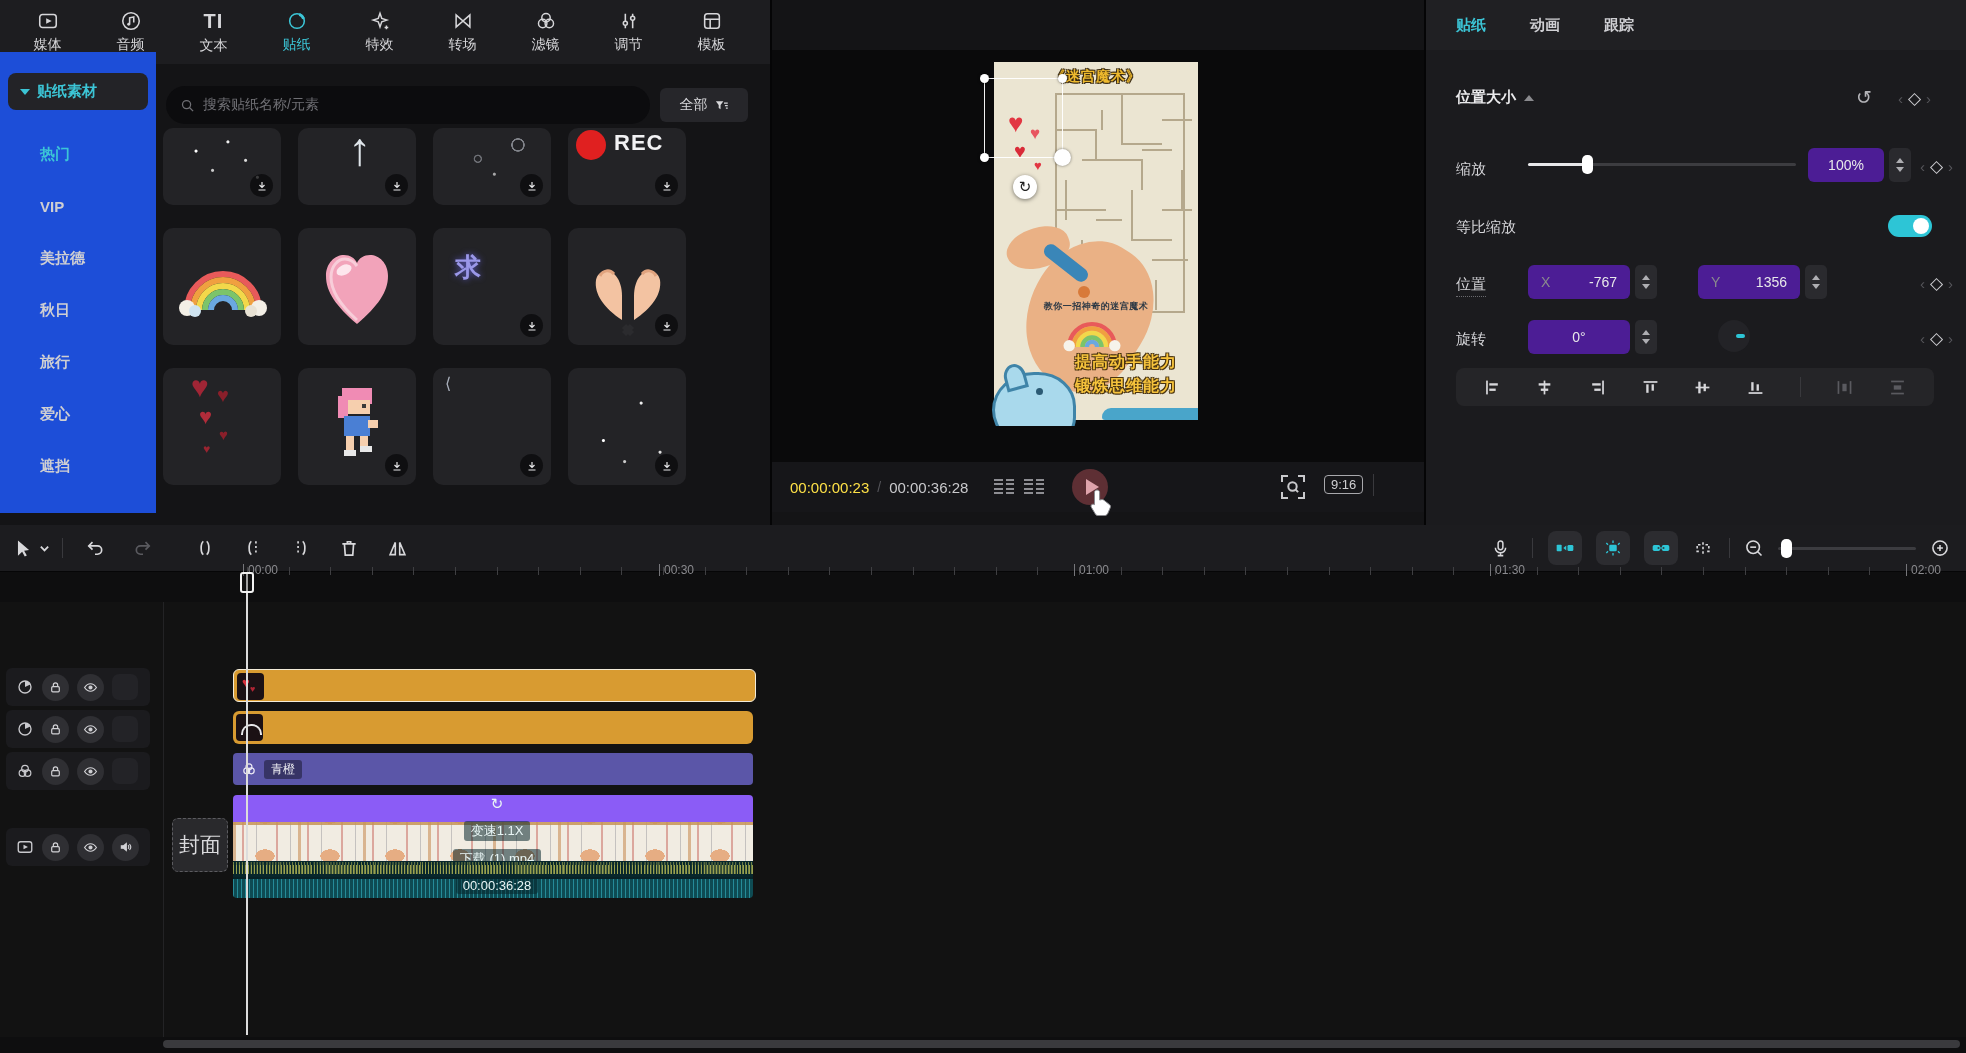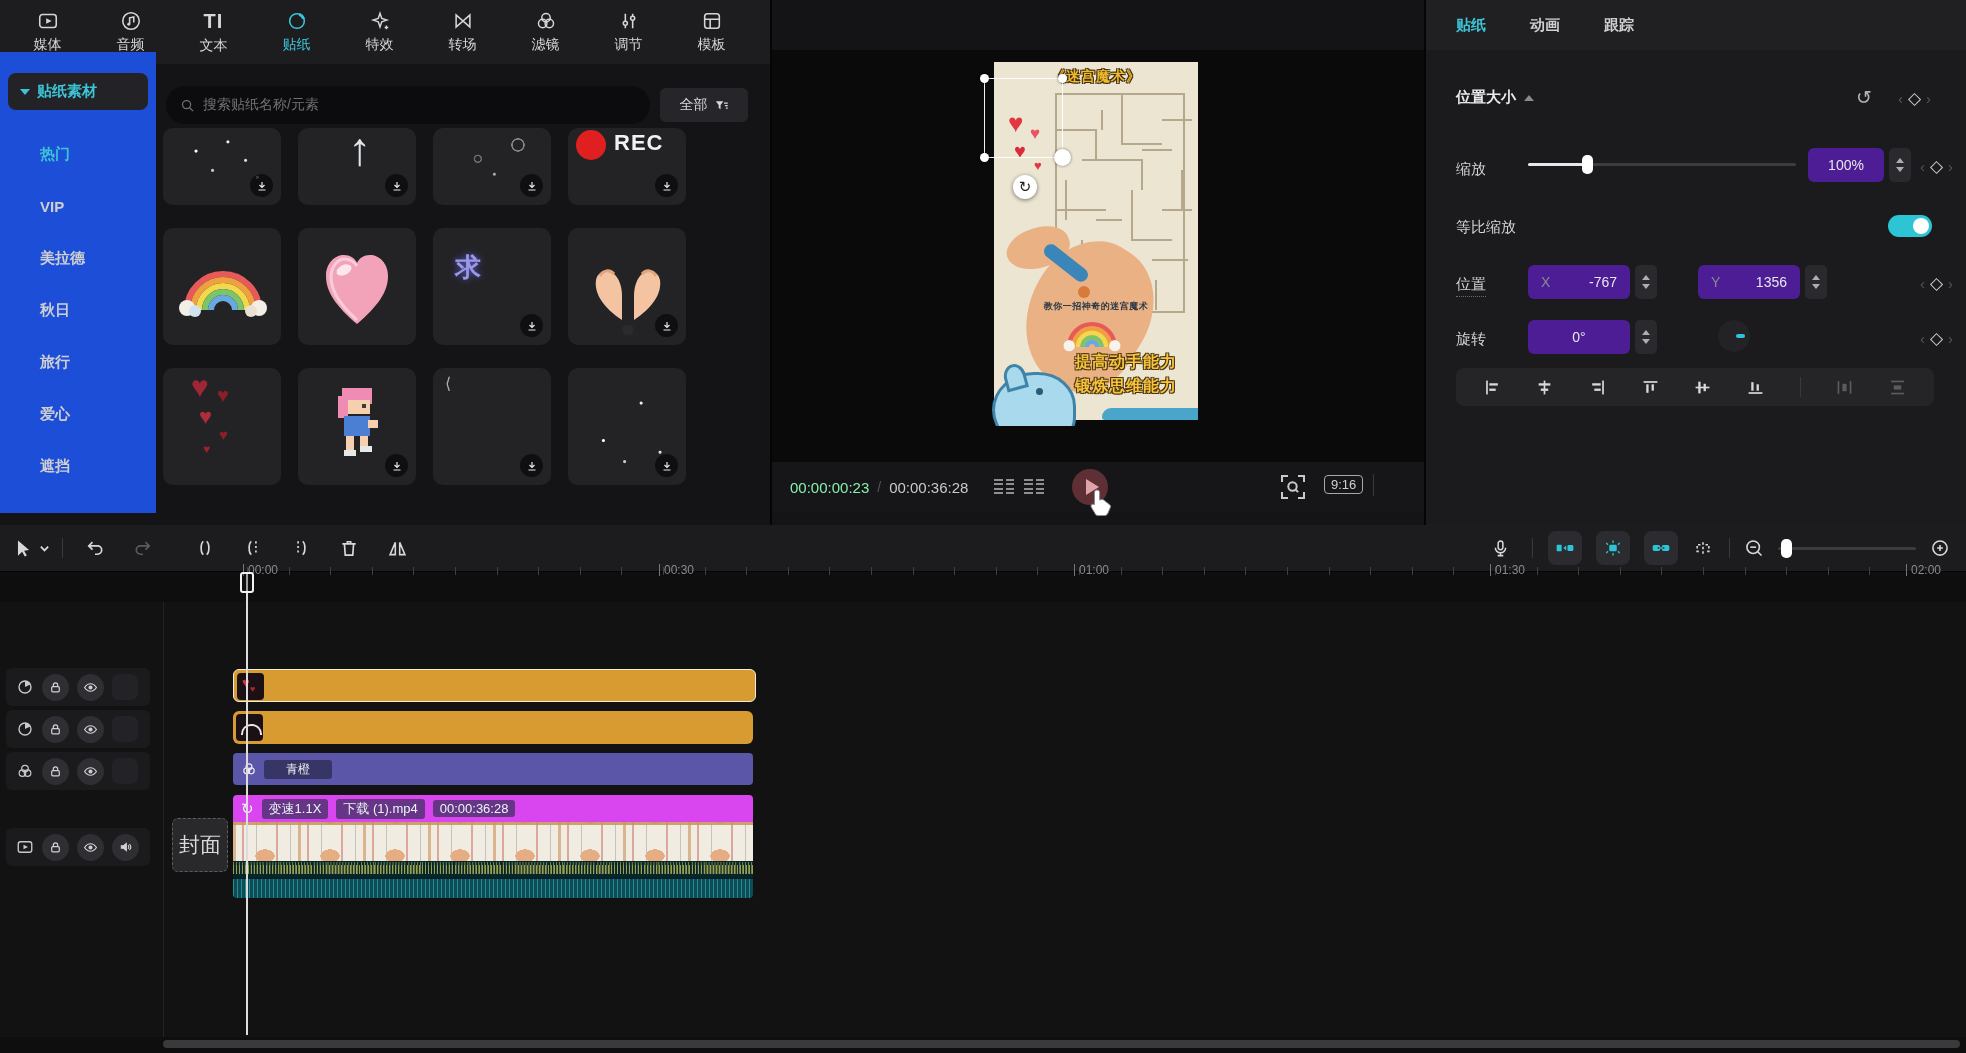--- a/index.html
+++ b/index.html
@@ -33,21 +33,21 @@
   .pl-header{left:0;top:0;width:652px;height:50px;background:#1f1f22;display:flex;align-items:center;justify-content:space-between;padding:0 22px;box-sizing:border-box;}
   .hamb{width:20px;height:14px;display:flex;flex-direction:column;justify-content:space-between;cursor:pointer;}
   .hamb i{height:2px;background:#b9b9bd;border-radius:1px;}
   .stage{left:0;top:50px;width:652px;height:412px;background:#0a0a0b;}
   .video{left:222px;top:12px;width:204px;height:358px;background:#ebe5d2;overflow:visible;}
   .pv-title{left:0;top:6px;width:204px;text-align:center;font-size:14px;font-weight:bold;color:#eeb92d;text-shadow:1px 1px 0 #3a2a10,-1px 1px 0 #3a2a10,1px -1px 0 #3a2a10,-1px -1px 0 #3a2a10;letter-spacing:1px;}
   .pv-mid{left:0;top:238px;width:204px;text-align:center;font-size:9px;font-weight:bold;color:#2e3a46;letter-spacing:.5px;}
   .pv-yellow{width:204px;text-align:center;font-size:16px;font-weight:bold;color:#f6c33c;text-shadow:1px 1px 0 #4a3410,-1px 1px 0 #4a3410,1px -1px 0 #4a3410,-1px -1px 0 #4a3410;letter-spacing:1px;}
   .handle{position:absolute;width:9px;height:9px;border-radius:50%;background:#fff;box-shadow:0 0 3px rgba(0,0,0,.5);}
   .controls{left:0;top:462px;width:652px;height:50px;background:#161619;display:flex;align-items:center;padding:0 18px;box-sizing:border-box;}
-  .timecur{color:#86efac;font-size:15px;}
+  .timecur{color:#fde047;font-size:15px;}
   .timetot{color:#c9c9cc;font-size:15px;}
   .stackicon{width:20px;height:16px;display:flex;gap:3px;}
   .stackicon i{flex:1;background:repeating-linear-gradient(#8e8e93 0 2px,transparent 2px 4.5px);}
   .ratio{border:1.5px solid #a8a8ac;border-radius:4px;padding:1px 6px;font-size:13px;color:#d0d0d3;cursor:pointer;}
   .corners{width:18px;height:18px;position:relative;cursor:pointer;}
   .corners i{position:absolute;width:6px;height:6px;border:2px solid #c9c9cc;}
   
   .panel-insp{left:1426px;top:0;width:540px;height:525px;background:#1b1b1e;}
   .insp-tabs{left:0;top:0;width:540px;height:50px;background:#202023;display:flex;align-items:center;gap:44px;padding-left:30px;box-sizing:border-box;font-size:15px;font-weight:bold;color:#cfcfd3;}
   .insp-tabs .active{color:#3cc5d6;}
@@ -72,21 +72,21 @@
   .tbtn.dim{color:#5a5a5f;}
   .vsep{width:1px;height:20px;background:#39393d;margin:0 8px;}
   .tealbox{width:34px;height:34px;background:#2c2c30;border-radius:8px;display:flex;align-items:center;justify-content:center;color:#2dc5d6;margin:0 7px;cursor:pointer;}
   .ruler-lbl{position:absolute;top:6px;color:#8a8a8e;font-size:12px;display:flex;gap:4px;align-items:center;}
   .ruler-lbl::before{content:"";width:1px;height:12px;background:#76767a;display:inline-block;}
   .trackhdr{left:6px;width:144px;height:38px;background:#1b1b1e;border-radius:6px;display:flex;align-items:center;padding-left:10px;box-sizing:border-box;gap:8px;}
   .cir{width:27px;height:27px;border-radius:50%;background:#2f2f33;display:flex;align-items:center;justify-content:center;color:#d2d2d6;cursor:pointer;}
   .slot{width:26px;height:26px;border-radius:7px;background:#232327;}
   .typeic{color:#c9c9cd;}
   .badge{background:rgba(8,40,45,.55);border-radius:3px;padding:1px 7px;font-size:13px;color:#e9f5f5;white-space:nowrap;}
-  .pbadge{background:rgba(12,12,22,.45);border-radius:3px;padding:1px 22px;font-size:12px;color:#f0f0f5;}
+  .pbadge{background:rgba(12,12,22,.45);border-radius:3px;padding:1px 7px;font-size:12px;color:#f0f0f5;}
   .clip-orange{background:#d89b31;border-radius:6px;}
   .thumb{position:absolute;left:3px;top:3px;width:27px;height:27px;border-radius:4px;background:#1b1114;overflow:hidden;}
   .film{background-color:#f1ece2;background-image:linear-gradient(rgba(198,148,86,.85) 0 3px,transparent 3px),repeating-linear-gradient(90deg,rgba(193,125,62,.5) 0 3px,transparent 3px 65px),radial-gradient(ellipse 16px 11px at 32px 30px,#e6ad83 0 60%,transparent 61%),repeating-linear-gradient(90deg,transparent 0 9px,rgba(185,55,45,.38) 9px 11px,transparent 11px 23px,rgba(95,95,110,.3) 23px 24px,transparent 24px 34px);background-size:auto,auto,65px 39px,65px 20px;background-position:0 0,0 0,0 4px,0 6px;}
   .wave{background:#07262b;position:relative;}
   .wave i{position:absolute;left:0;right:0;bottom:3px;height:9px;background:repeating-linear-gradient(90deg,#99a04f 0 1px,transparent 1px 3px);}
   .wave b{position:absolute;left:0;right:0;bottom:3px;height:12px;background:repeating-linear-gradient(90deg,#d2d258 0 1px,transparent 1px 3px);background-size:46px 12px;background-repeat:round space;opacity:.55;}
   .tealstrip{background:#0e4b53;background-image:repeating-linear-gradient(90deg,rgba(45,160,175,.75) 0 1px,transparent 1px 4px);border-top:2px solid #062227;box-sizing:border-box;}
 </style>
 </head>
 <body>
@@ -814,21 +814,21 @@
             <svg width="16" height="16" viewBox="0 0 24 24" fill="none" stroke="#eceaf5" stroke-width="1.8">
               <circle cx="12" cy="8.8" r="4.4"></circle>
               <circle cx="8.6" cy="14.8" r="4.4"></circle>
               <circle cx="15.4" cy="14.8" r="4.4"></circle>
             </svg>
           </span>
         <span class="pbadge">青橙</span>
       </div>
 
       <div class="abs" style="left:233px;top:193px;width:520px;height:103px;border-radius:4px;overflow:hidden;">
-        <div style="height:27px;background:#d946ef;display:flex;align-items:center;padding-left:8px;gap:8px;">
+        <div style="height:27px;background:#8b5cf6;display:flex;align-items:center;padding-left:8px;gap:8px;flex-direction:column;">
           <span style="color:#e9f5f5;font-size:15px;">↻</span>
           <span class="badge">变速1.1X</span>
           <span class="badge">下载 (1).mp4</span>
           <span class="badge">00:00:36:28</span>
         </div>
         <div class="film" style="height:39px;"></div>
         <div class="wave" style="height:16px;">
             <b></b>
             <i></i>
           </div>

